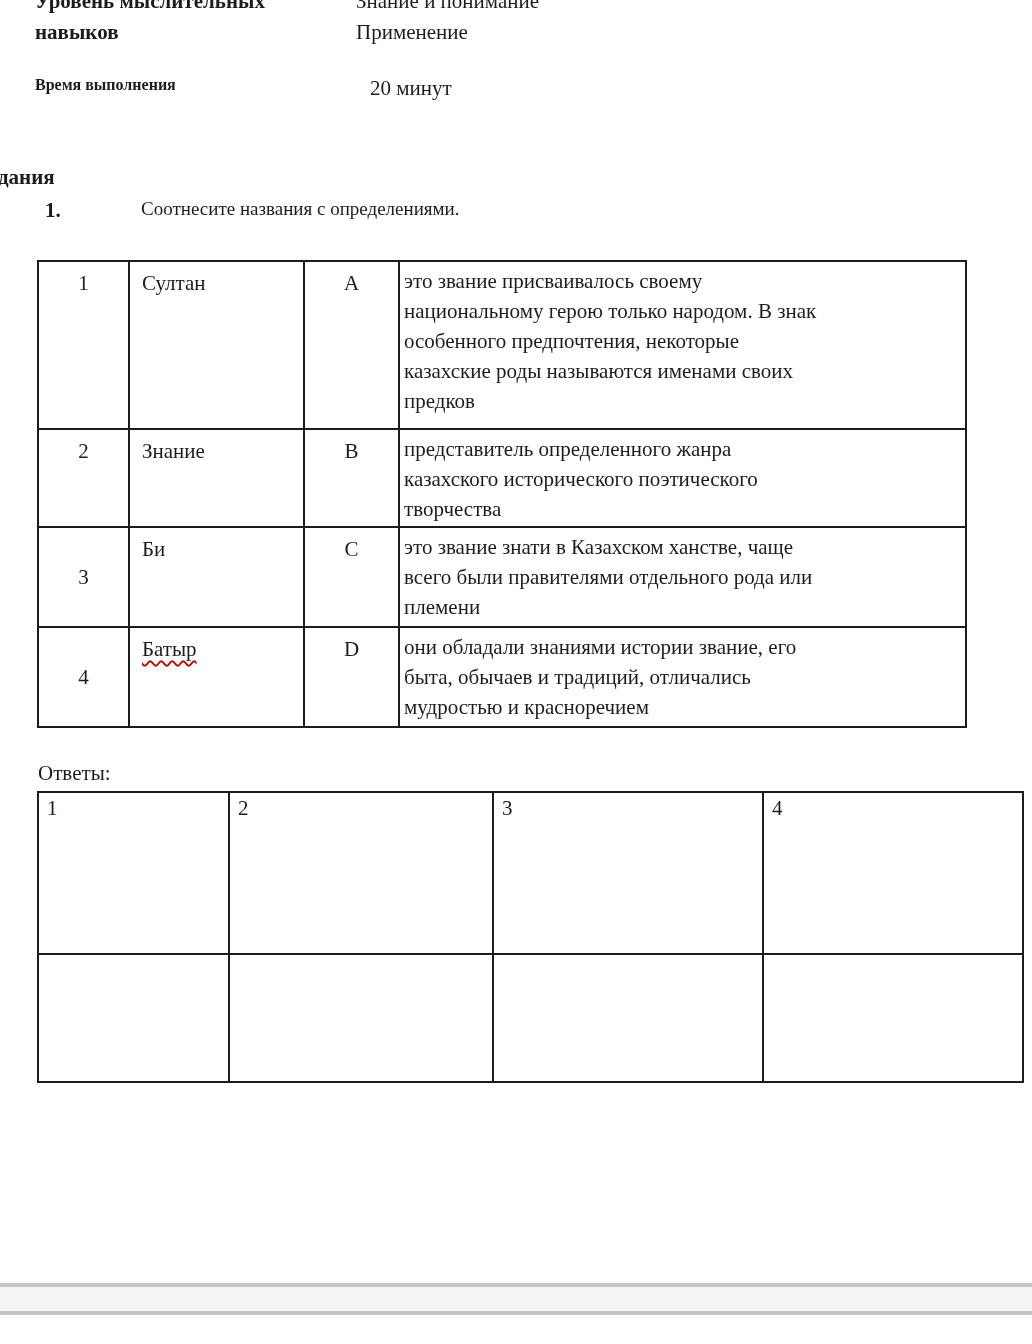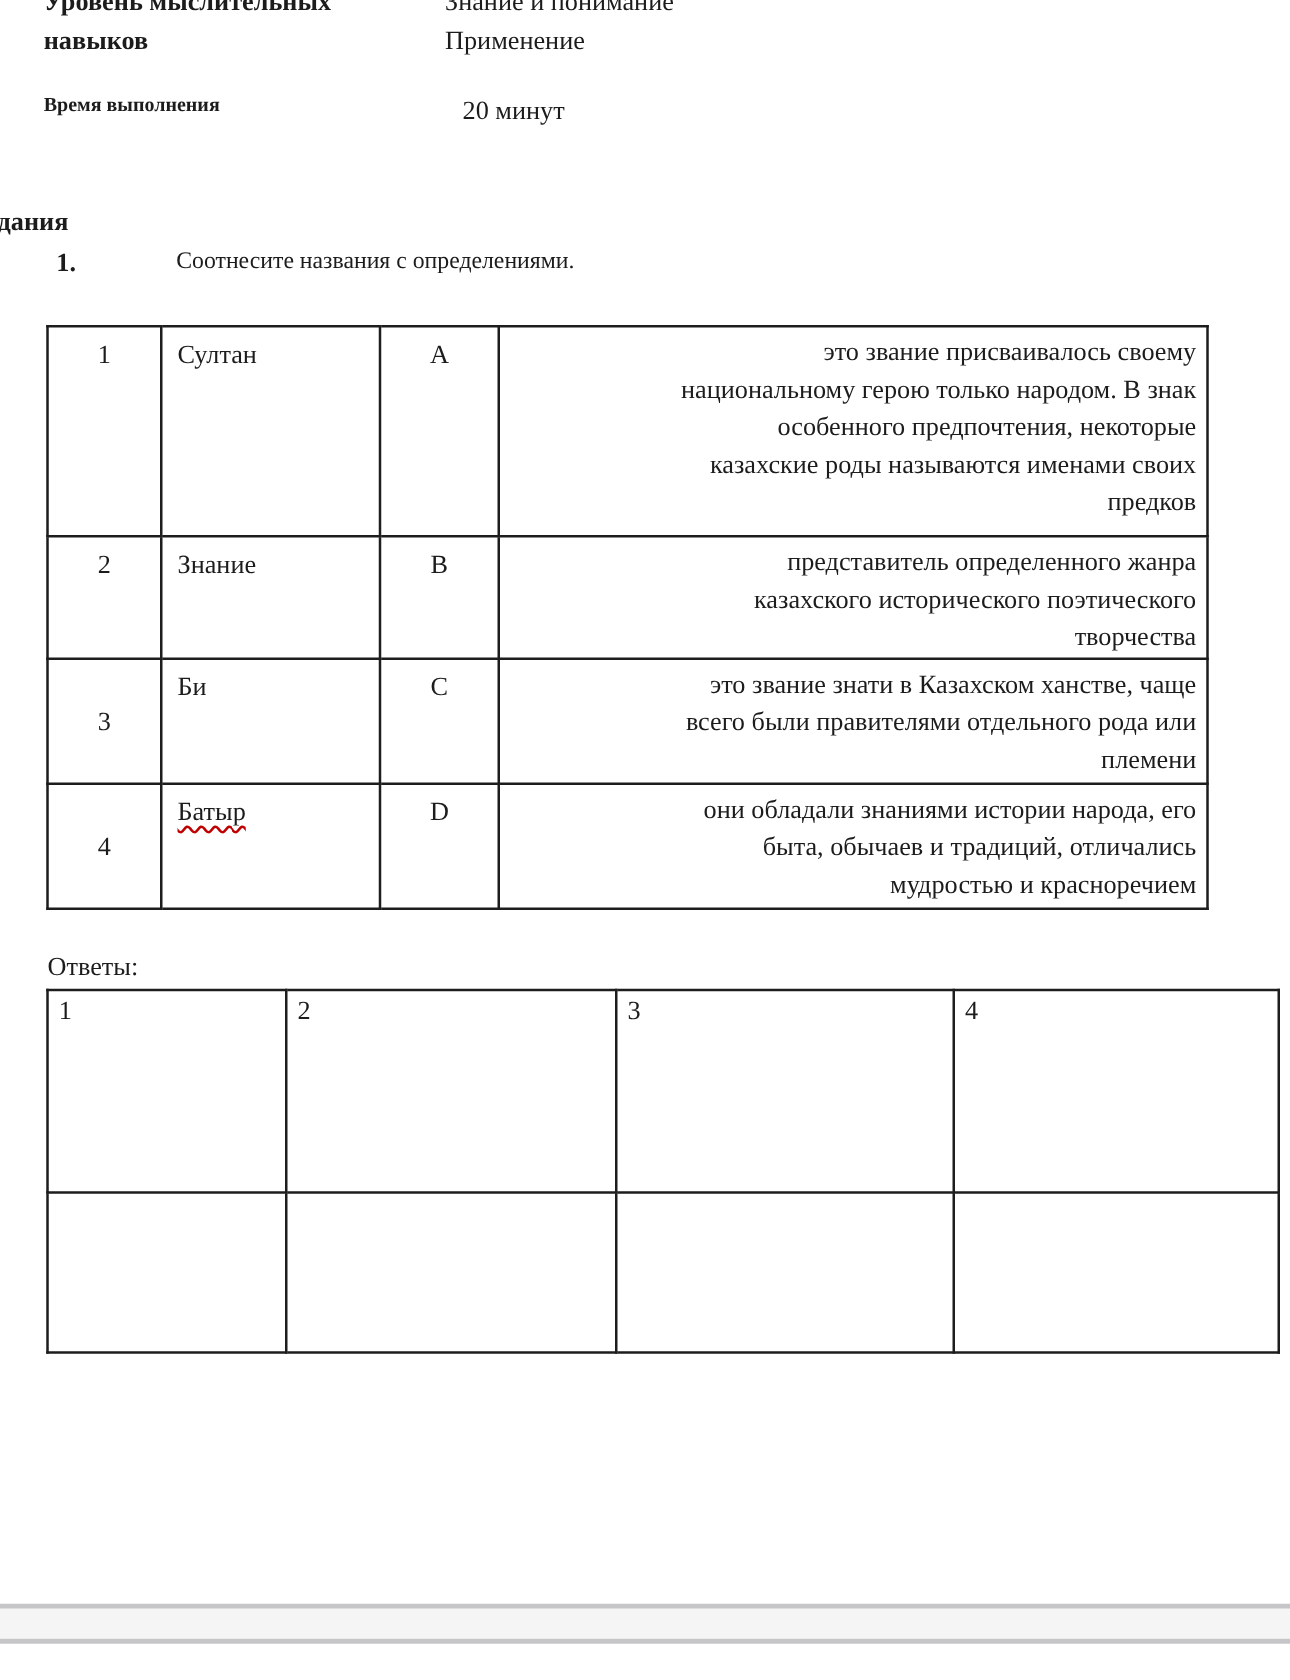--- a/index.html
+++ b/index.html
@@ -34,21 +34,21 @@
   table.match td {
     border: 2px solid #1d1d1d;
     font-size: 21px; line-height: 30px;
     vertical-align: top;
     overflow: hidden;
   }
   td.c-num { text-align: center; padding-top: 6px; }
   td.c-num.v-mid { vertical-align: middle; padding-top: 0; }
   td.c-term { padding: 6px 4px 0 12px; }
   td.c-letter { text-align: center; padding-top: 6px; }
-  td.c-def { padding: 4px 8px 0 4px; text-align: right; }
+  td.c-def { padding: 4px 8px 0 4px; }
   .misspelled {
     text-decoration: underline wavy #c00000;
     text-decoration-thickness: 2px;
     text-underline-offset: 4px;
     text-decoration-skip-ink: none;
   }
 
   
   .answers-label { top: 761px; left: 38px; font-size: 21px; }
   table.answers {
@@ -114,21 +114,21 @@
     <td class="c-term">Би</td>
     <td class="c-letter">C</td>
     <td class="c-def prelines">это звание знати в Казахском ханстве, чаще
 всего были правителями отдельного рода или
 племени</td>
   </tr>
   <tr style="height:100px">
     <td class="c-num v-mid">4</td>
     <td class="c-term"><span class="misspelled">Батыр</span></td>
     <td class="c-letter">D</td>
-    <td class="c-def prelines">они обладали знаниями истории народа, его
+    <td class="c-def prelines">они обладали знаниями истории звание, его
 быта, обычаев и традиций, отличались
 мудростью и красноречием</td>
   </tr>
 </tbody>
   </table>
 
 <div class="abs answers-label">Ответы:</div>
 <table class="answers">
   <colgroup>
     <col style="width:191px">

